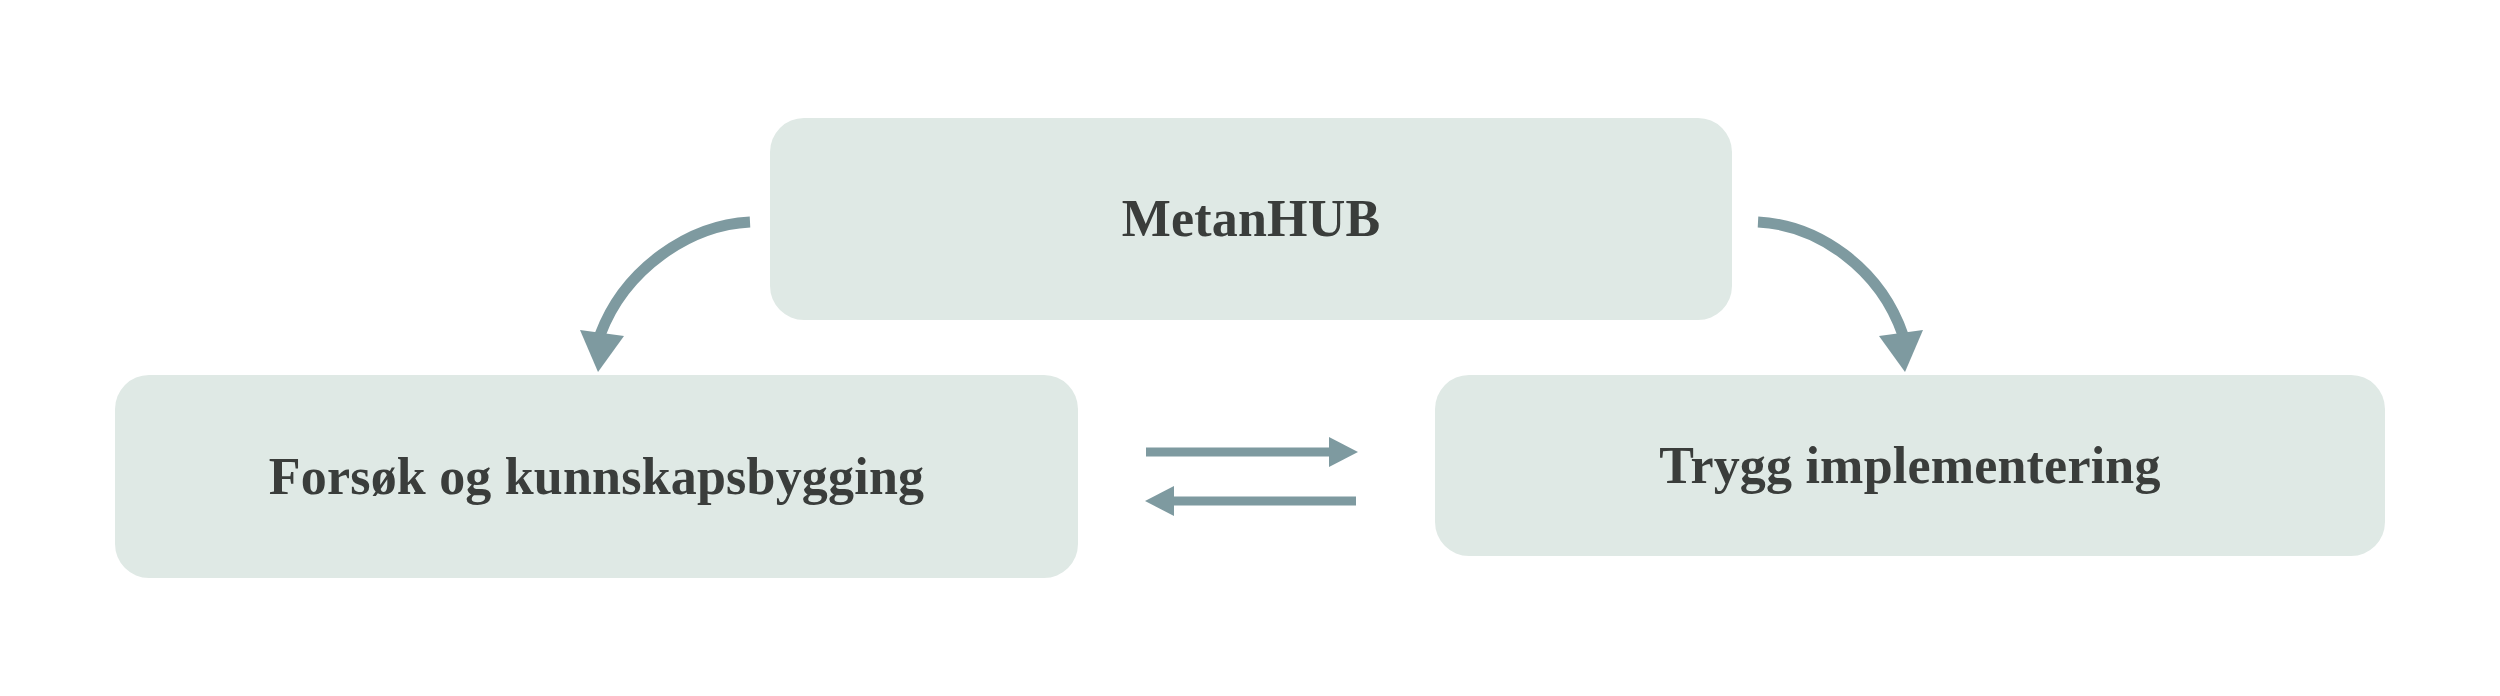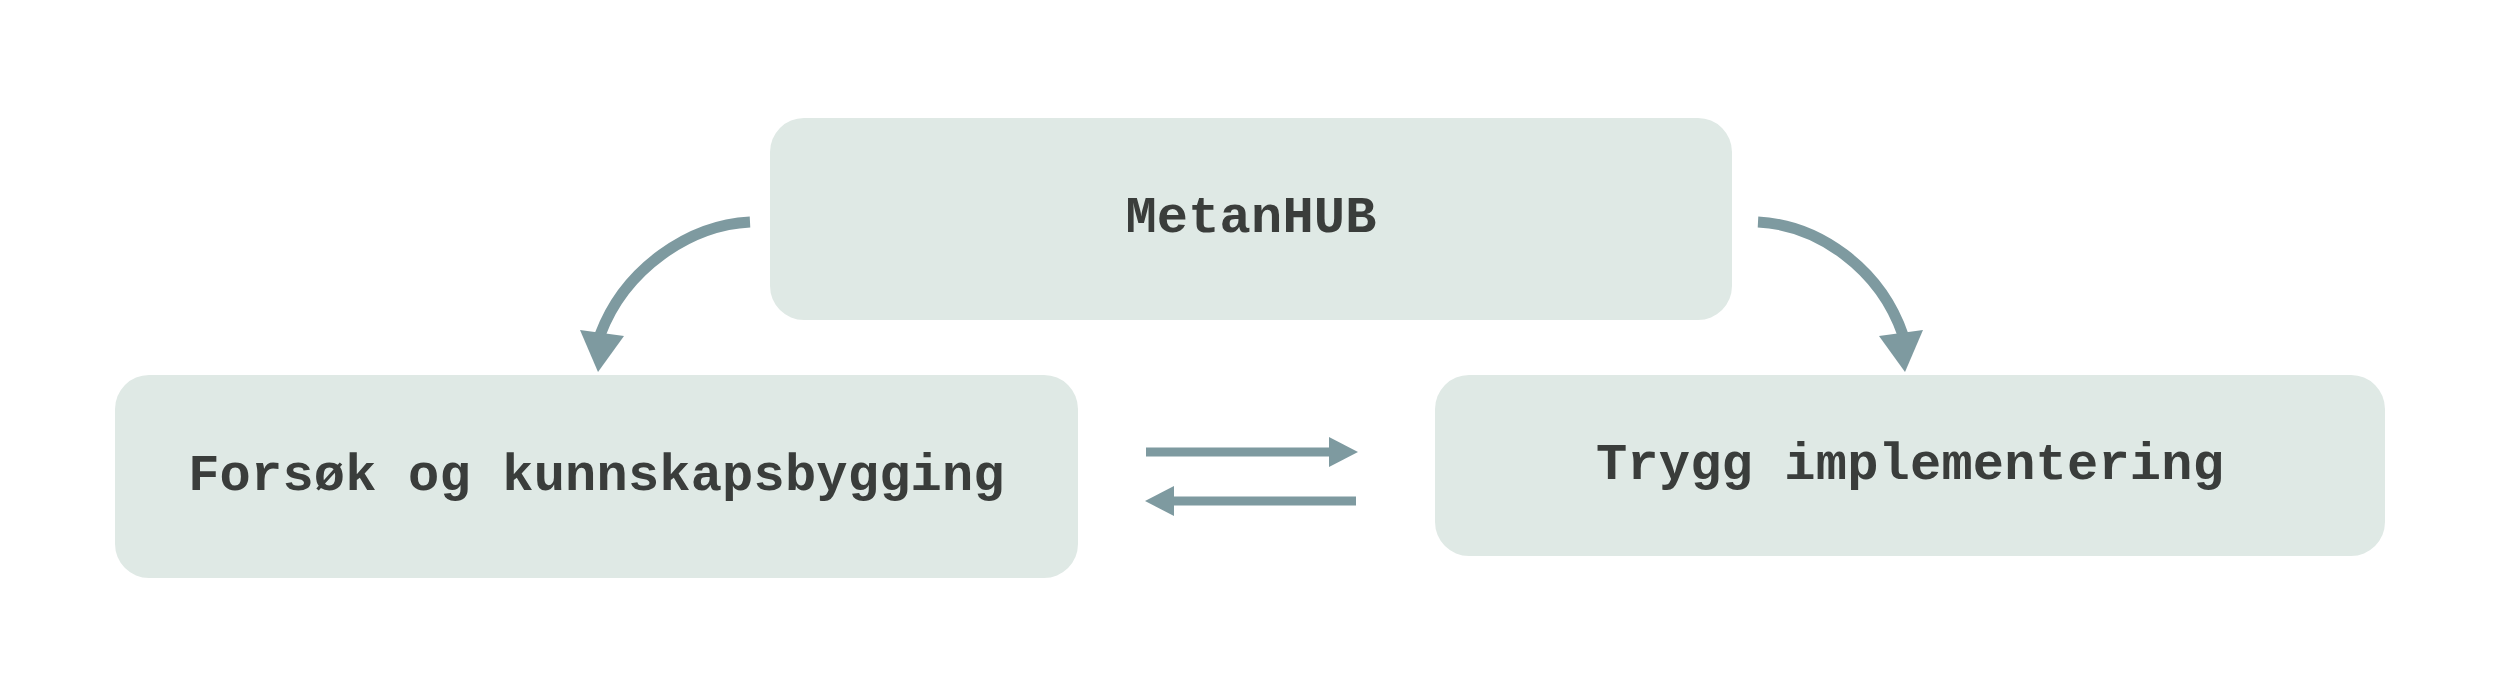--- a/index.html
+++ b/index.html
@@ -21,21 +21,21 @@
     position: absolute;
     box-sizing: border-box;
     background: #dfe9e5;
     border-radius: 34px;
     display: flex;
     align-items: center;
     justify-content: center;
     text-align: center;
   }
   .node-label {
-    font-family: Liberation Mono, monospace;
+    font-family: Liberation Serif, serif;
     font-weight: bold;
     font-size: 52px;
     line-height: 1.15;
     color: #3a3d3b;
     letter-spacing: 0.2px;
     white-space: nowrap;
   }
   #node-hub {
     left: 770px;
     top: 118px;

